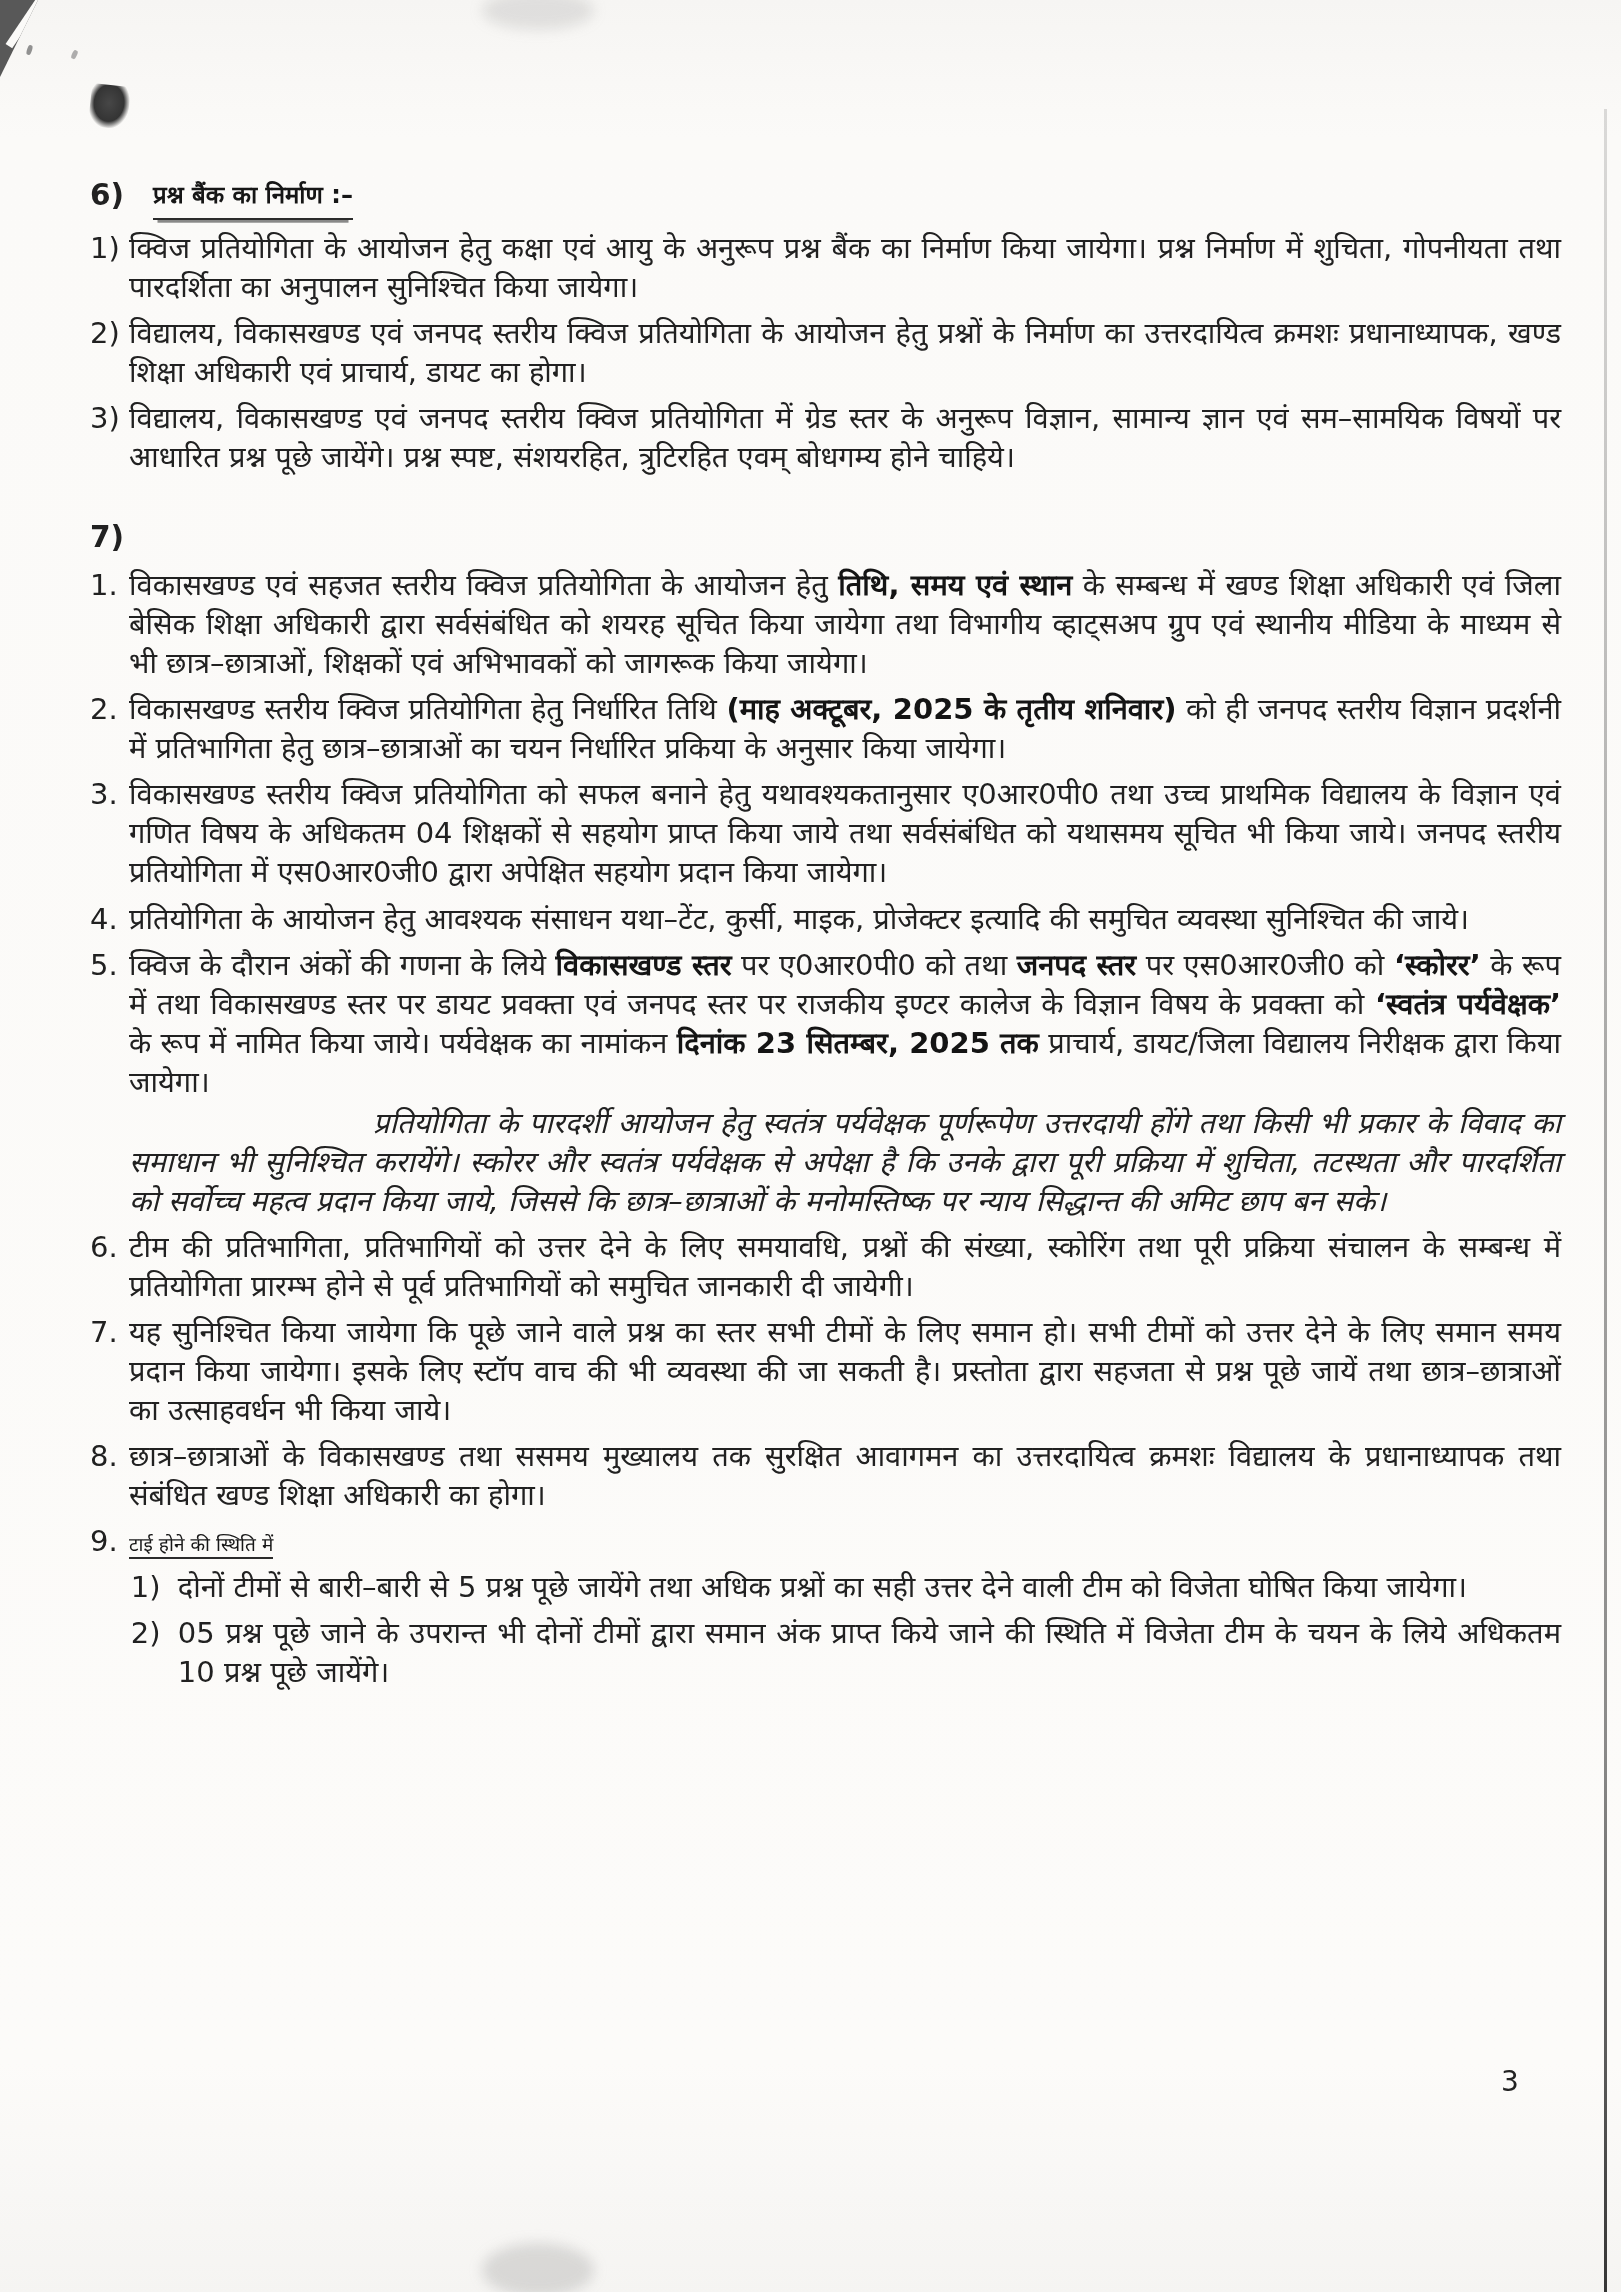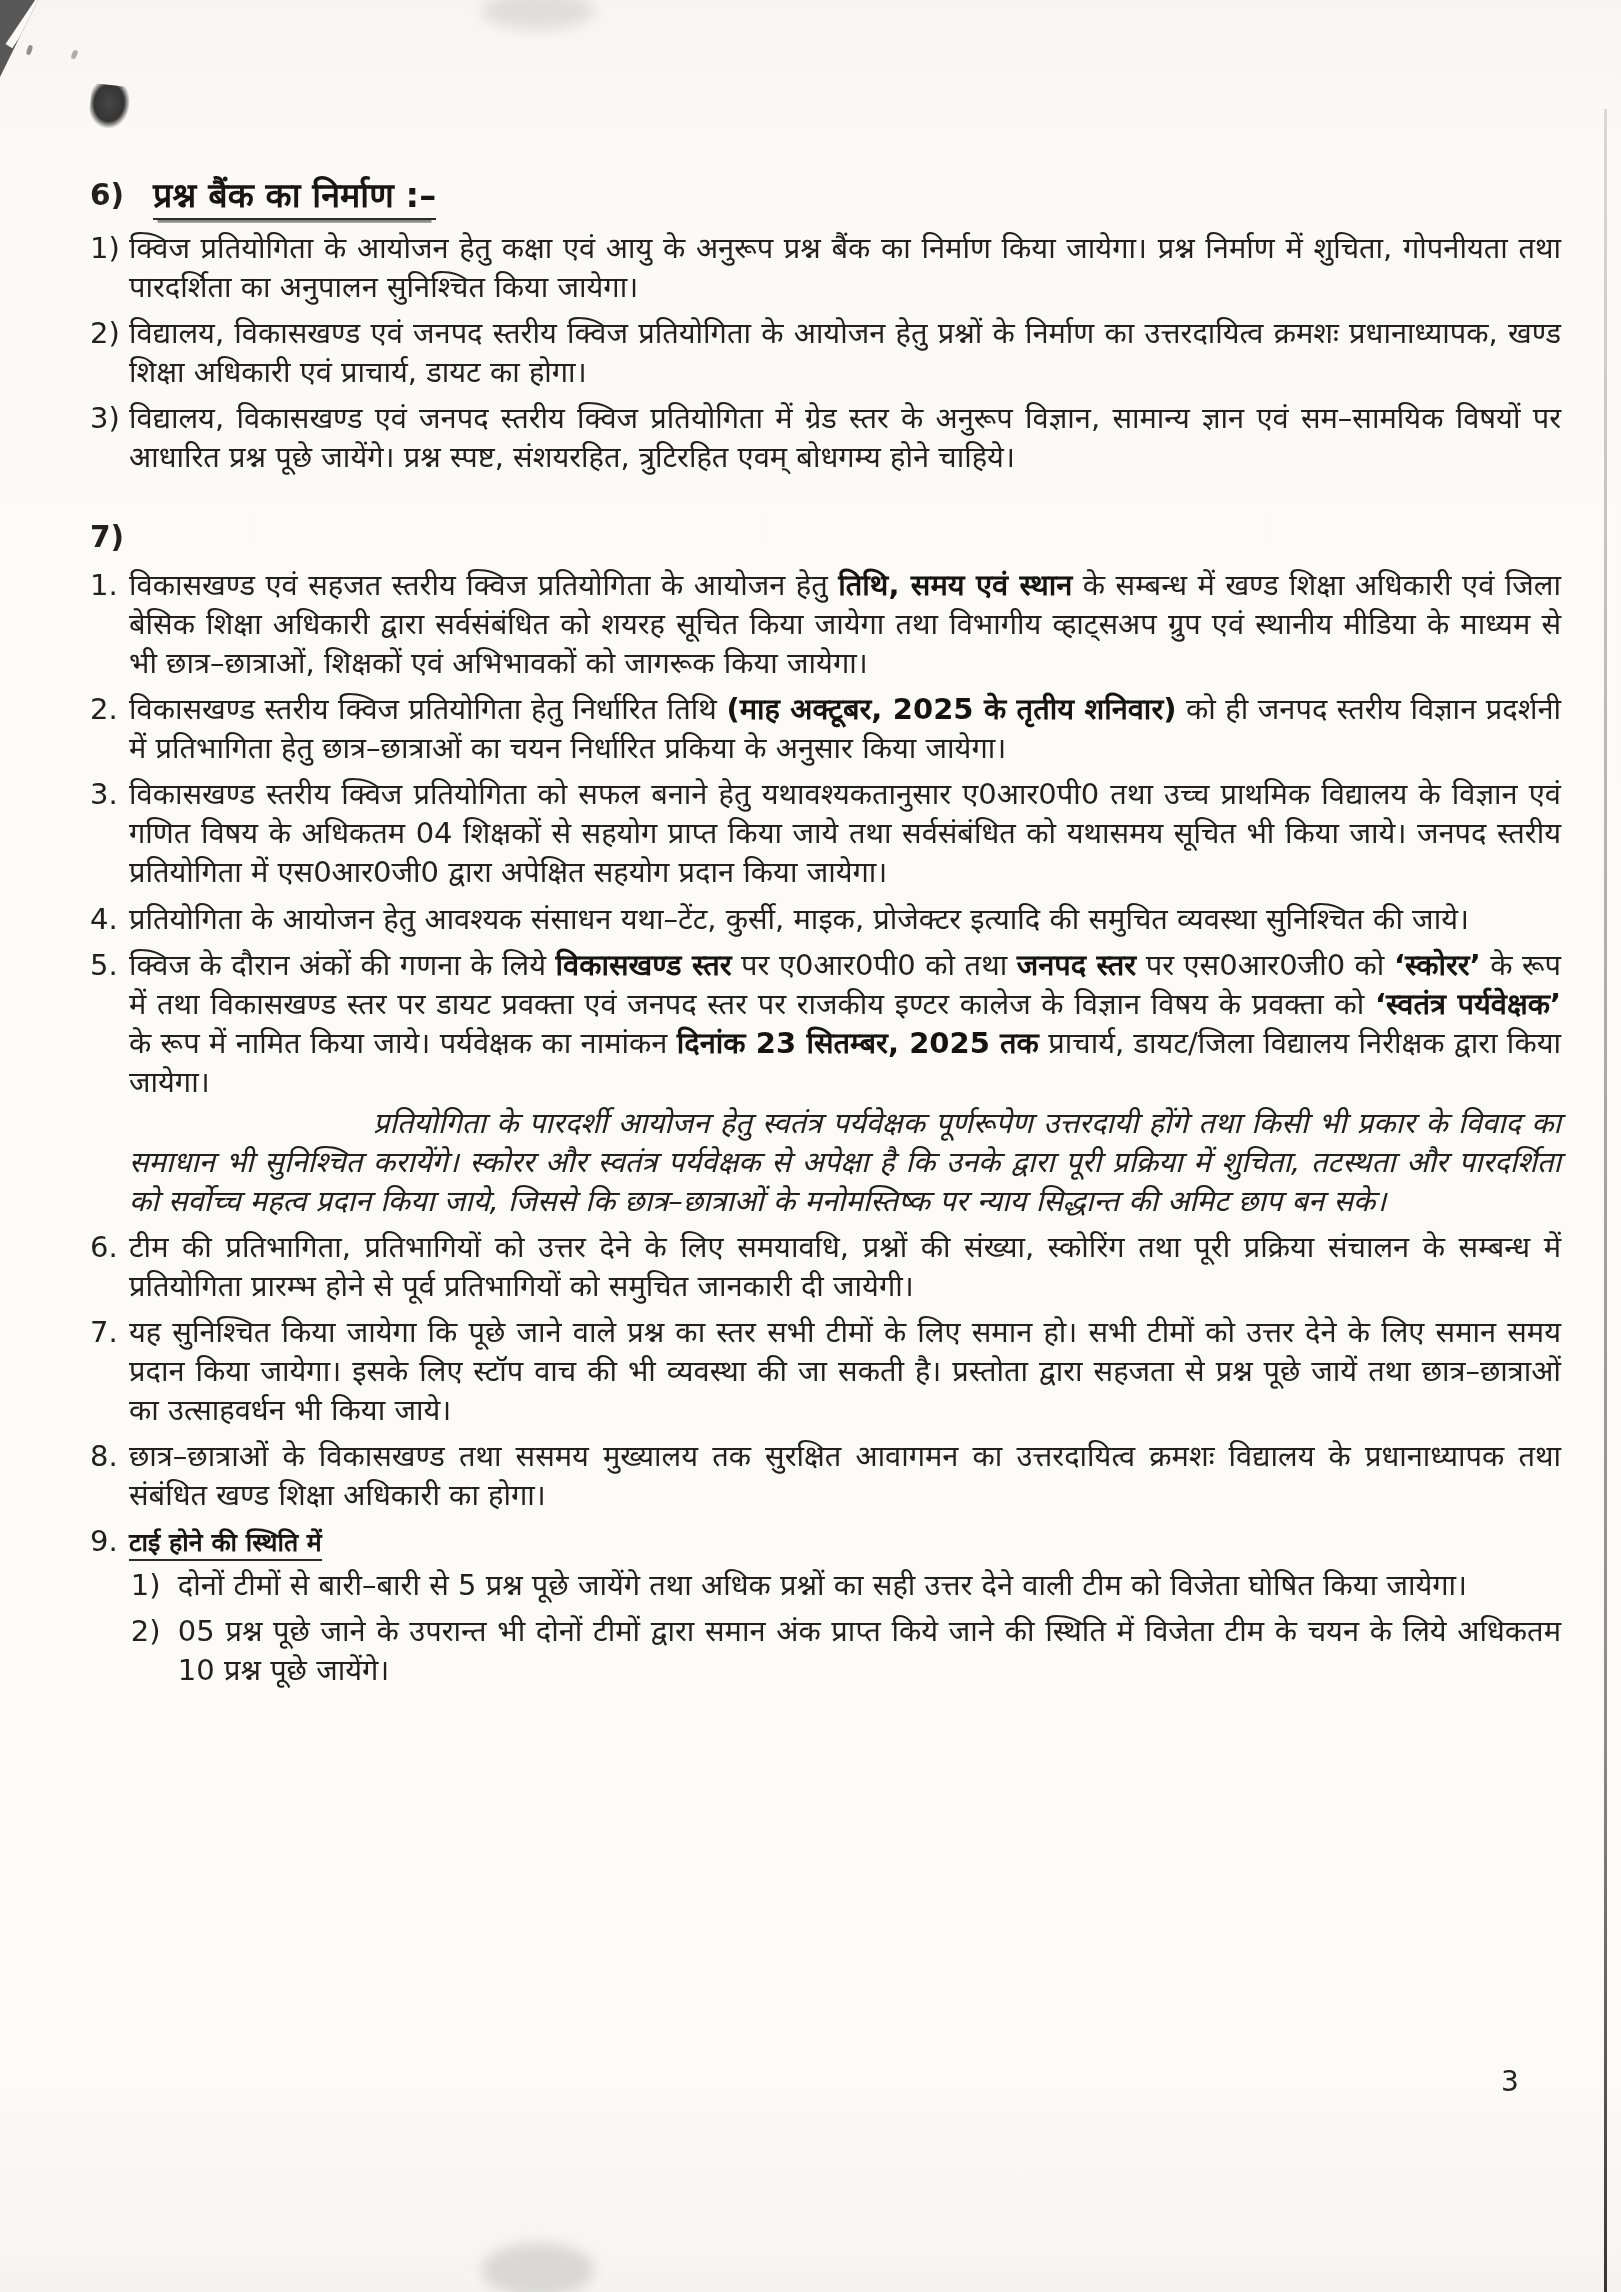--- a/index.html
+++ b/index.html
@@ -39,35 +39,35 @@
   .smudge.bottom{left:482px;top:2243px;width:112px;height:54px;background:rgba(115,115,115,.22);}
   
   .content{
     position:absolute;left:90px;top:176px;width:1471px;
     font-size:29px;line-height:39px;
   }
   .section{margin-bottom:41px;}
   .sec-head{display:flex;margin-bottom:5.4px;}
   .sec-num{flex:0 0 63px;font-weight:bold;font-size:29.6px;}
   .sec-title{
-    font-weight:bold;font-size:34px;color:#161616;
+    font-weight:bold;font-size:24px;color:#161616;
     border-bottom:2.7px solid #2b2b2b;padding-bottom:2.7px;
     box-shadow:0 7.2px 0 -4.5px rgba(43,43,43,.55);
   }
   .items{margin:9px 0 0 0;padding:0;list-style:none;}
   .item{display:flex;margin-bottom:7.2px;}
   .inum{flex:0 0 39px;}
   .itext{flex:1;text-align:justify;}
   .b{font-weight:bold;color:#141414;}
   .para2{text-align:justify;text-indent:244px;margin-top:1.8px;font-style:italic;}
   .subitems{margin:3.6px 0 0 0;padding:0;list-style:none;}
   .subitem{display:flex;margin-bottom:7.2px;margin-left:1.8px;}
   .subnum{flex:0 0 47px;}
   .item-title{
-    font-weight:bold;font-size:25px;color:#161616;
+    font-weight:normal;font-size:19px;color:#161616;
     border-bottom:2.7px solid #2b2b2b;padding-bottom:1.8px;
   }
   .page-number{
     position:absolute;left:1501px;top:2065px;
     font-size:28px;color:#222;
   }
 </style>
 </head>
 <body>
 

